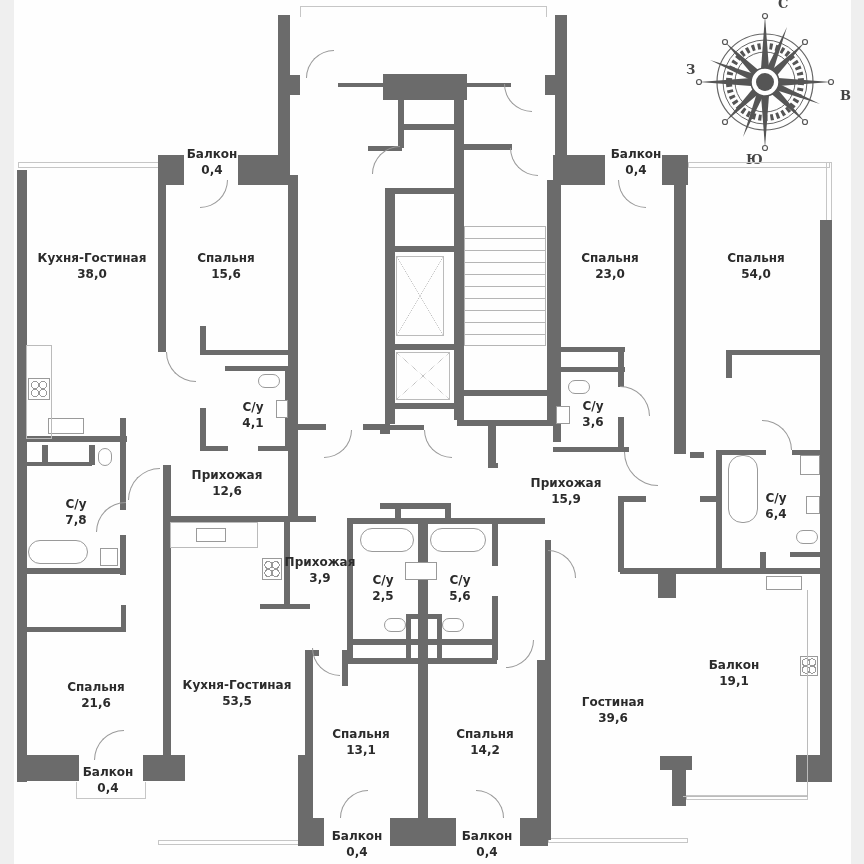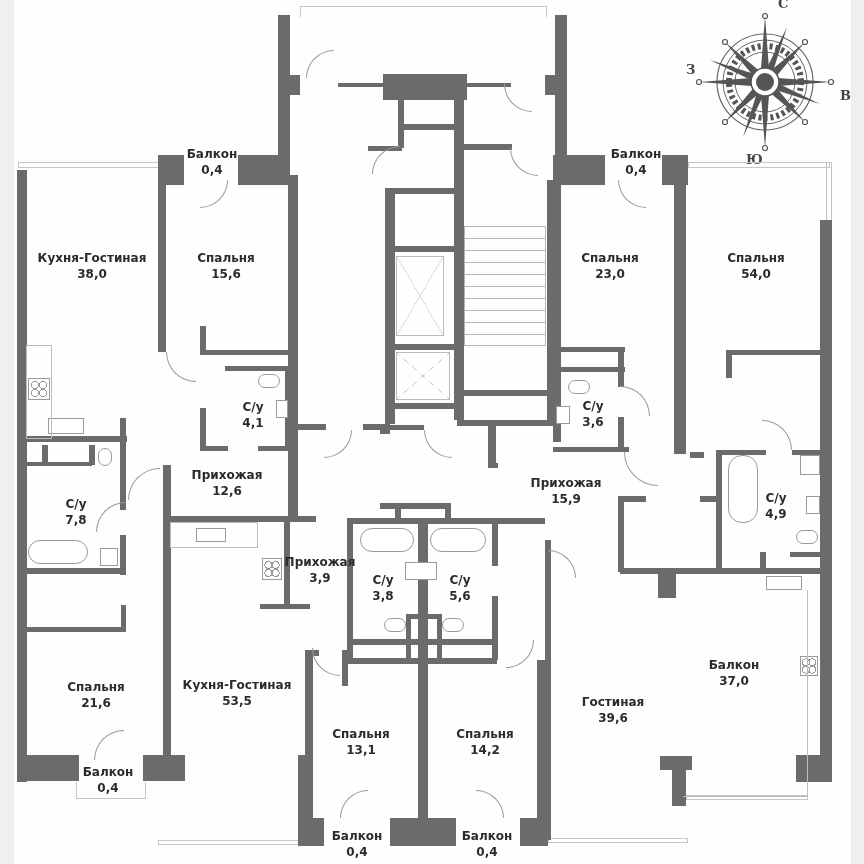--- a/index.html
+++ b/index.html
@@ -274,49 +274,49 @@
 <div class="label" style="left:566px;top:475px;">
     <span>Прихожая</span>
     <span>15,9</span>
   </div>
 <div class="label" style="left:76px;top:496px;">
     <span>С/у</span>
     <span>7,8</span>
   </div>
 <div class="label" style="left:776px;top:490px;">
     <span>С/у</span>
-    <span>4,9</span>
+    <span>6,4</span>
   </div>
 <div class="label" style="left:320px;top:554px;">
     <span>Прихожая</span>
     <span>3,9</span>
   </div>
 <div class="label" style="left:383px;top:572px;">
     <span>С/у</span>
-    <span>3,8</span>
+    <span>2,5</span>
   </div>
 <div class="label" style="left:460px;top:572px;">
     <span>С/у</span>
     <span>5,6</span>
   </div>
 <div class="label" style="left:96px;top:679px;">
     <span>Спальня</span>
     <span>21,6</span>
   </div>
 <div class="label" style="left:237px;top:677px;">
     <span>Кухня-Гостиная</span>
     <span>53,5</span>
   </div>
 <div class="label" style="left:613px;top:694px;">
     <span>Гостиная</span>
     <span>39,6</span>
   </div>
 <div class="label" style="left:734px;top:657px;">
     <span>Балкон</span>
-    <span>37,0</span>
+    <span>19,1</span>
   </div>
 <div class="label" style="left:361px;top:726px;">
     <span>Спальня</span>
     <span>13,1</span>
   </div>
 <div class="label" style="left:485px;top:726px;">
     <span>Спальня</span>
     <span>14,2</span>
   </div>
 <div class="label" style="left:108px;top:764px;">

